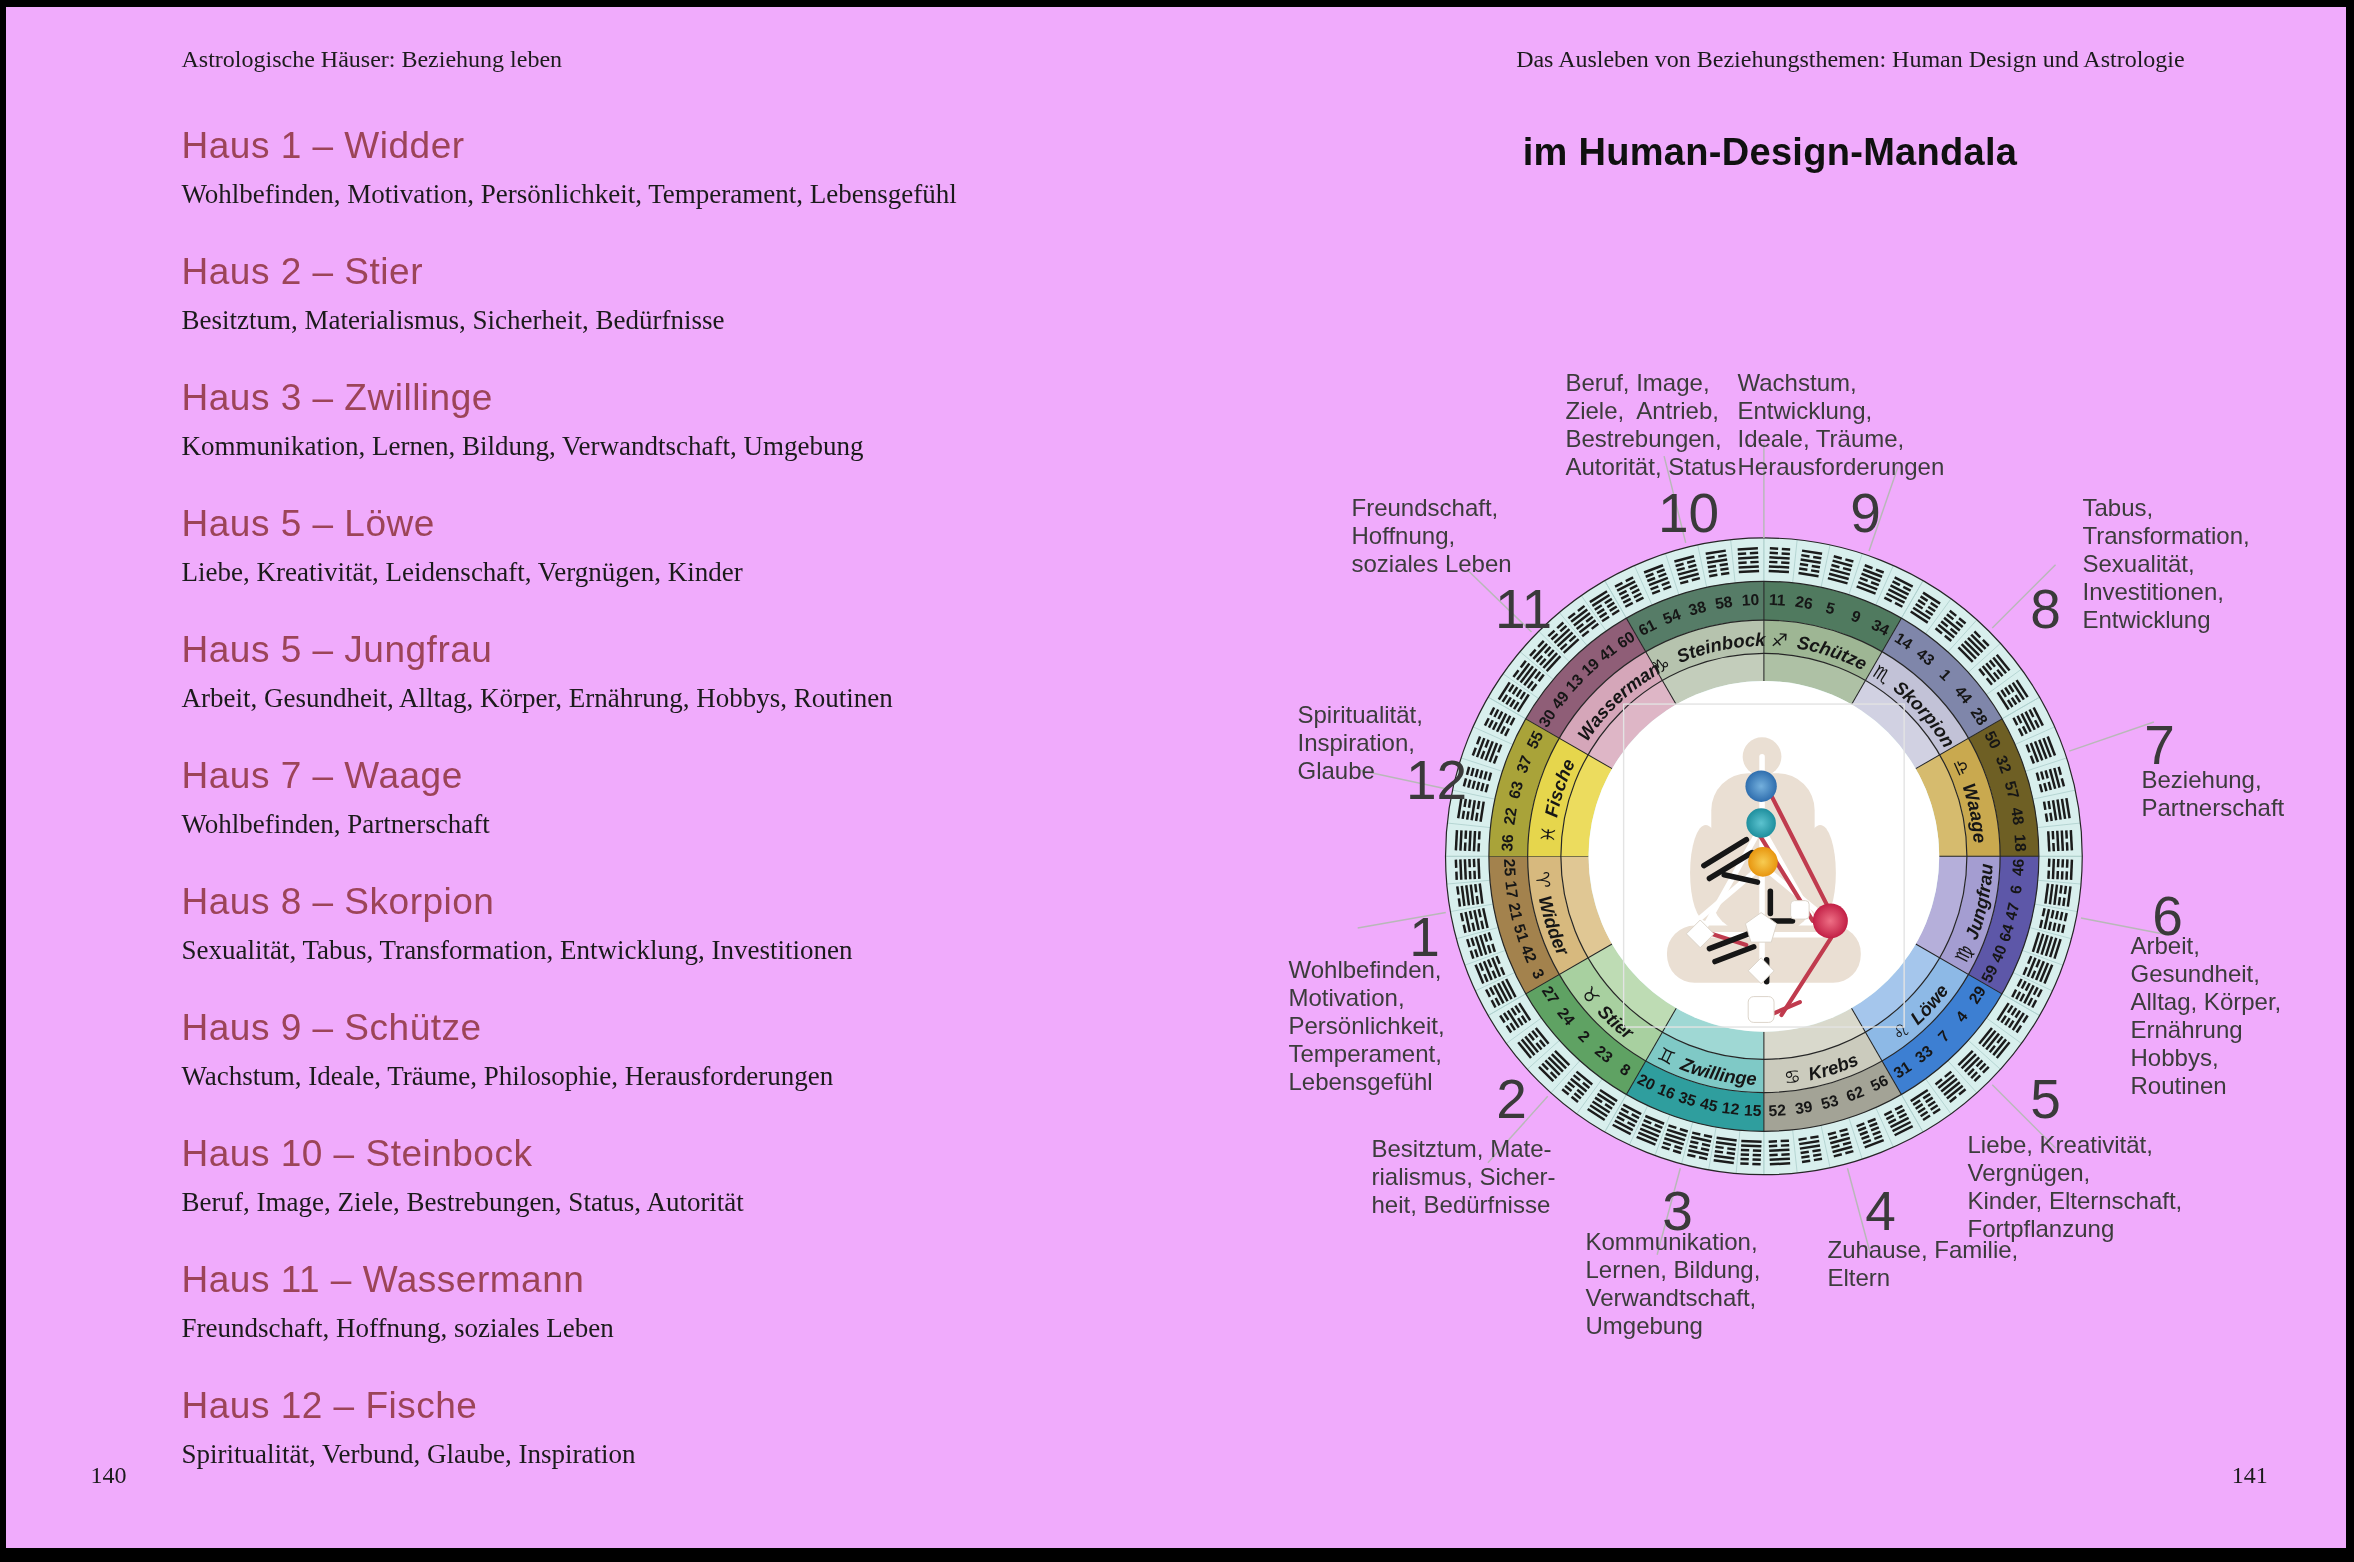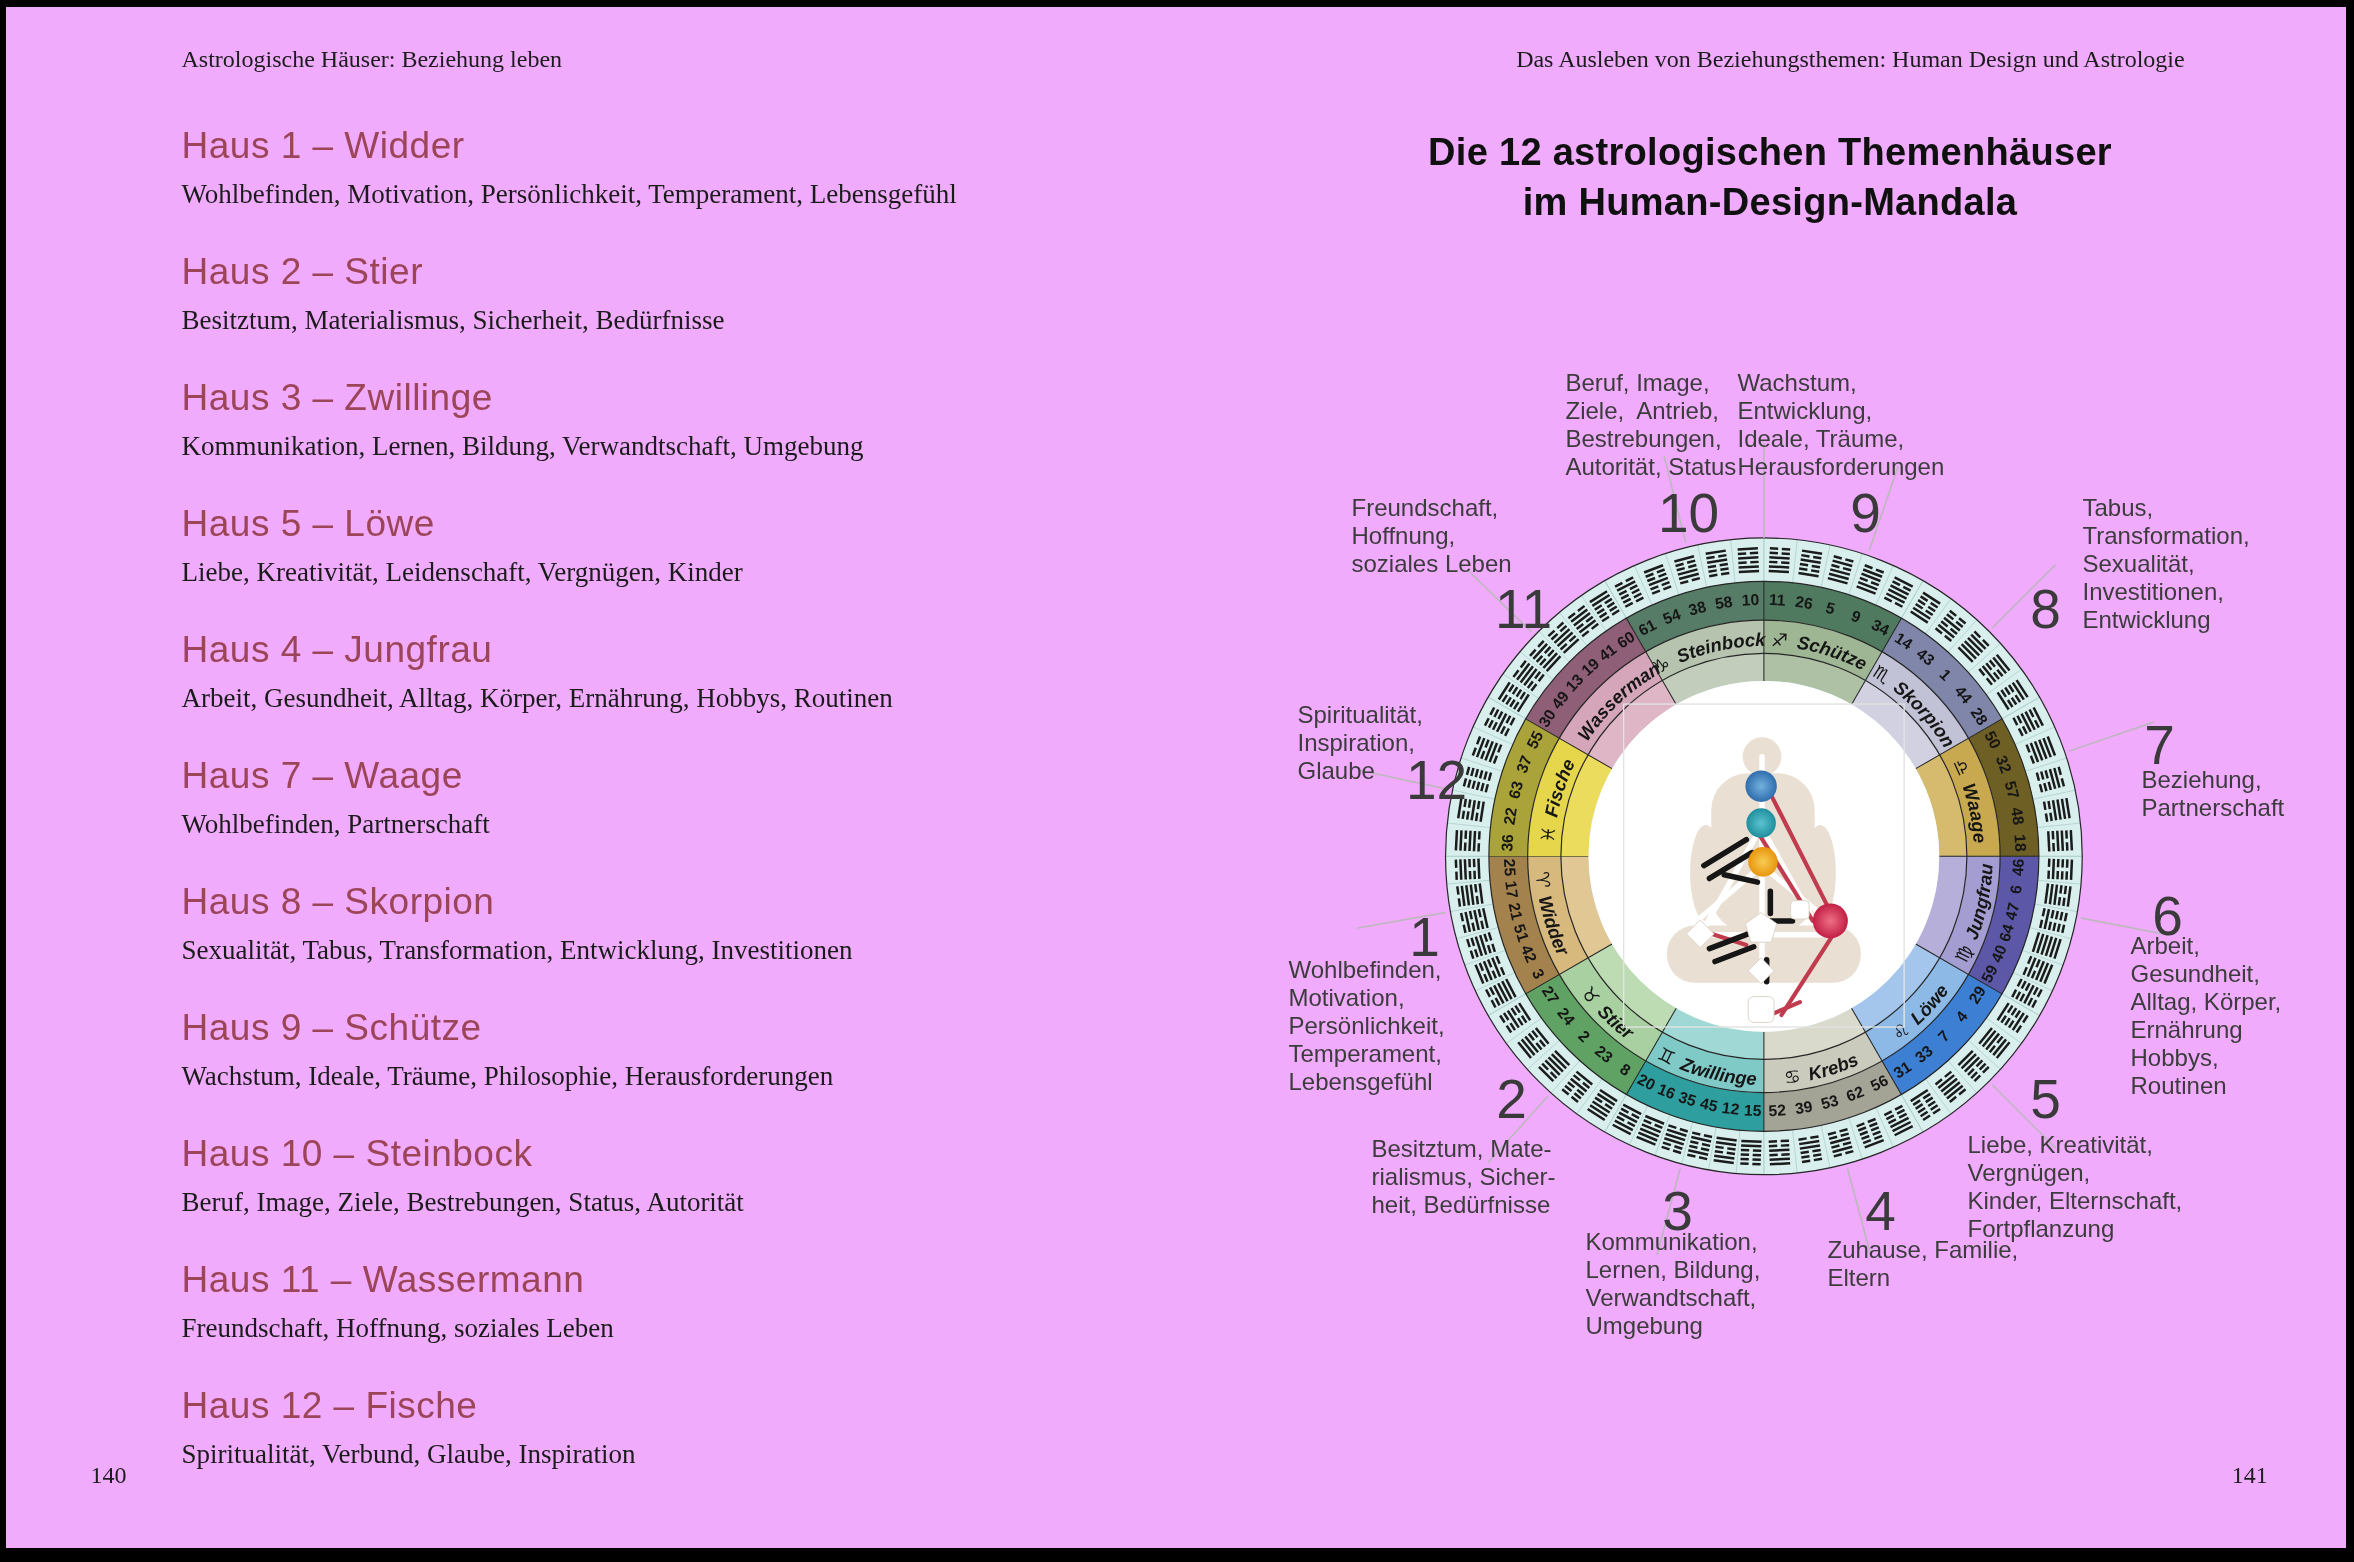--- a/index.html
+++ b/index.html
@@ -55,21 +55,21 @@
       <div class="house-desc serif">Kommunikation, Lernen, Bildung, Verwandtschaft, Umgebung</div>
     </div>
 
 
     <div class="house-item">
       <div class="house-heading" style="color: rgb(156, 68, 88);">Haus 5 – Löwe</div>
       <div class="house-desc serif">Liebe, Kreativität, Leidenschaft, Vergnügen, Kinder</div>
     </div>
 
     <div class="house-item">
-      <div class="house-heading" style="color: rgb(156, 68, 88);">Haus 4 – Jungfrau</div>
+      <div class="house-heading" style="color: rgb(156, 68, 88);">Haus 5 – Jungfrau</div>
       <div class="house-desc serif">Arbeit, Gesundheit, Alltag, Körper, Ernährung, Hobbys, Routinen</div>
     </div>
 
     <div class="house-item">
       <div class="house-heading" style="color: rgb(156, 68, 88);">Haus 7 – Waage</div>
       <div class="house-desc serif">Wohlbefinden, Partnerschaft</div>
     </div>
 
     <div class="house-item">
       <div class="house-heading" style="color: rgb(156, 68, 88);">Haus 8 – Skorpion</div>
@@ -91,21 +91,20 @@
       <div class="house-desc serif">Freundschaft, Hoffnung, soziales Leben</div>
     </div>
 
     <div class="house-item">
       <div class="house-heading" style="color: rgb(156, 68, 88);">Haus 12 – Fische</div>
       <div class="house-desc serif">Spiritualität, Verbund, Glaube, Inspiration</div>
     </div>
   </div>
 
   <div id="title">
-    <div>Die 12 astrologischen Themenhäuser</div>
     <div>im Human-Design-Mandala</div>
   </div>
 
   <svg id="wheel-svg" width="2354" height="1563" viewBox="0 0 2551 1693">
       <circle cx="1905" cy="920" r="345" fill="#d8efed"></circle>
       <defs>
         <radialGradient id="gHead">
           <stop offset="0%" stop-color="#74b0dd"></stop>
           <stop offset="100%" stop-color="#2f6eae"></stop>
         </radialGradient>

